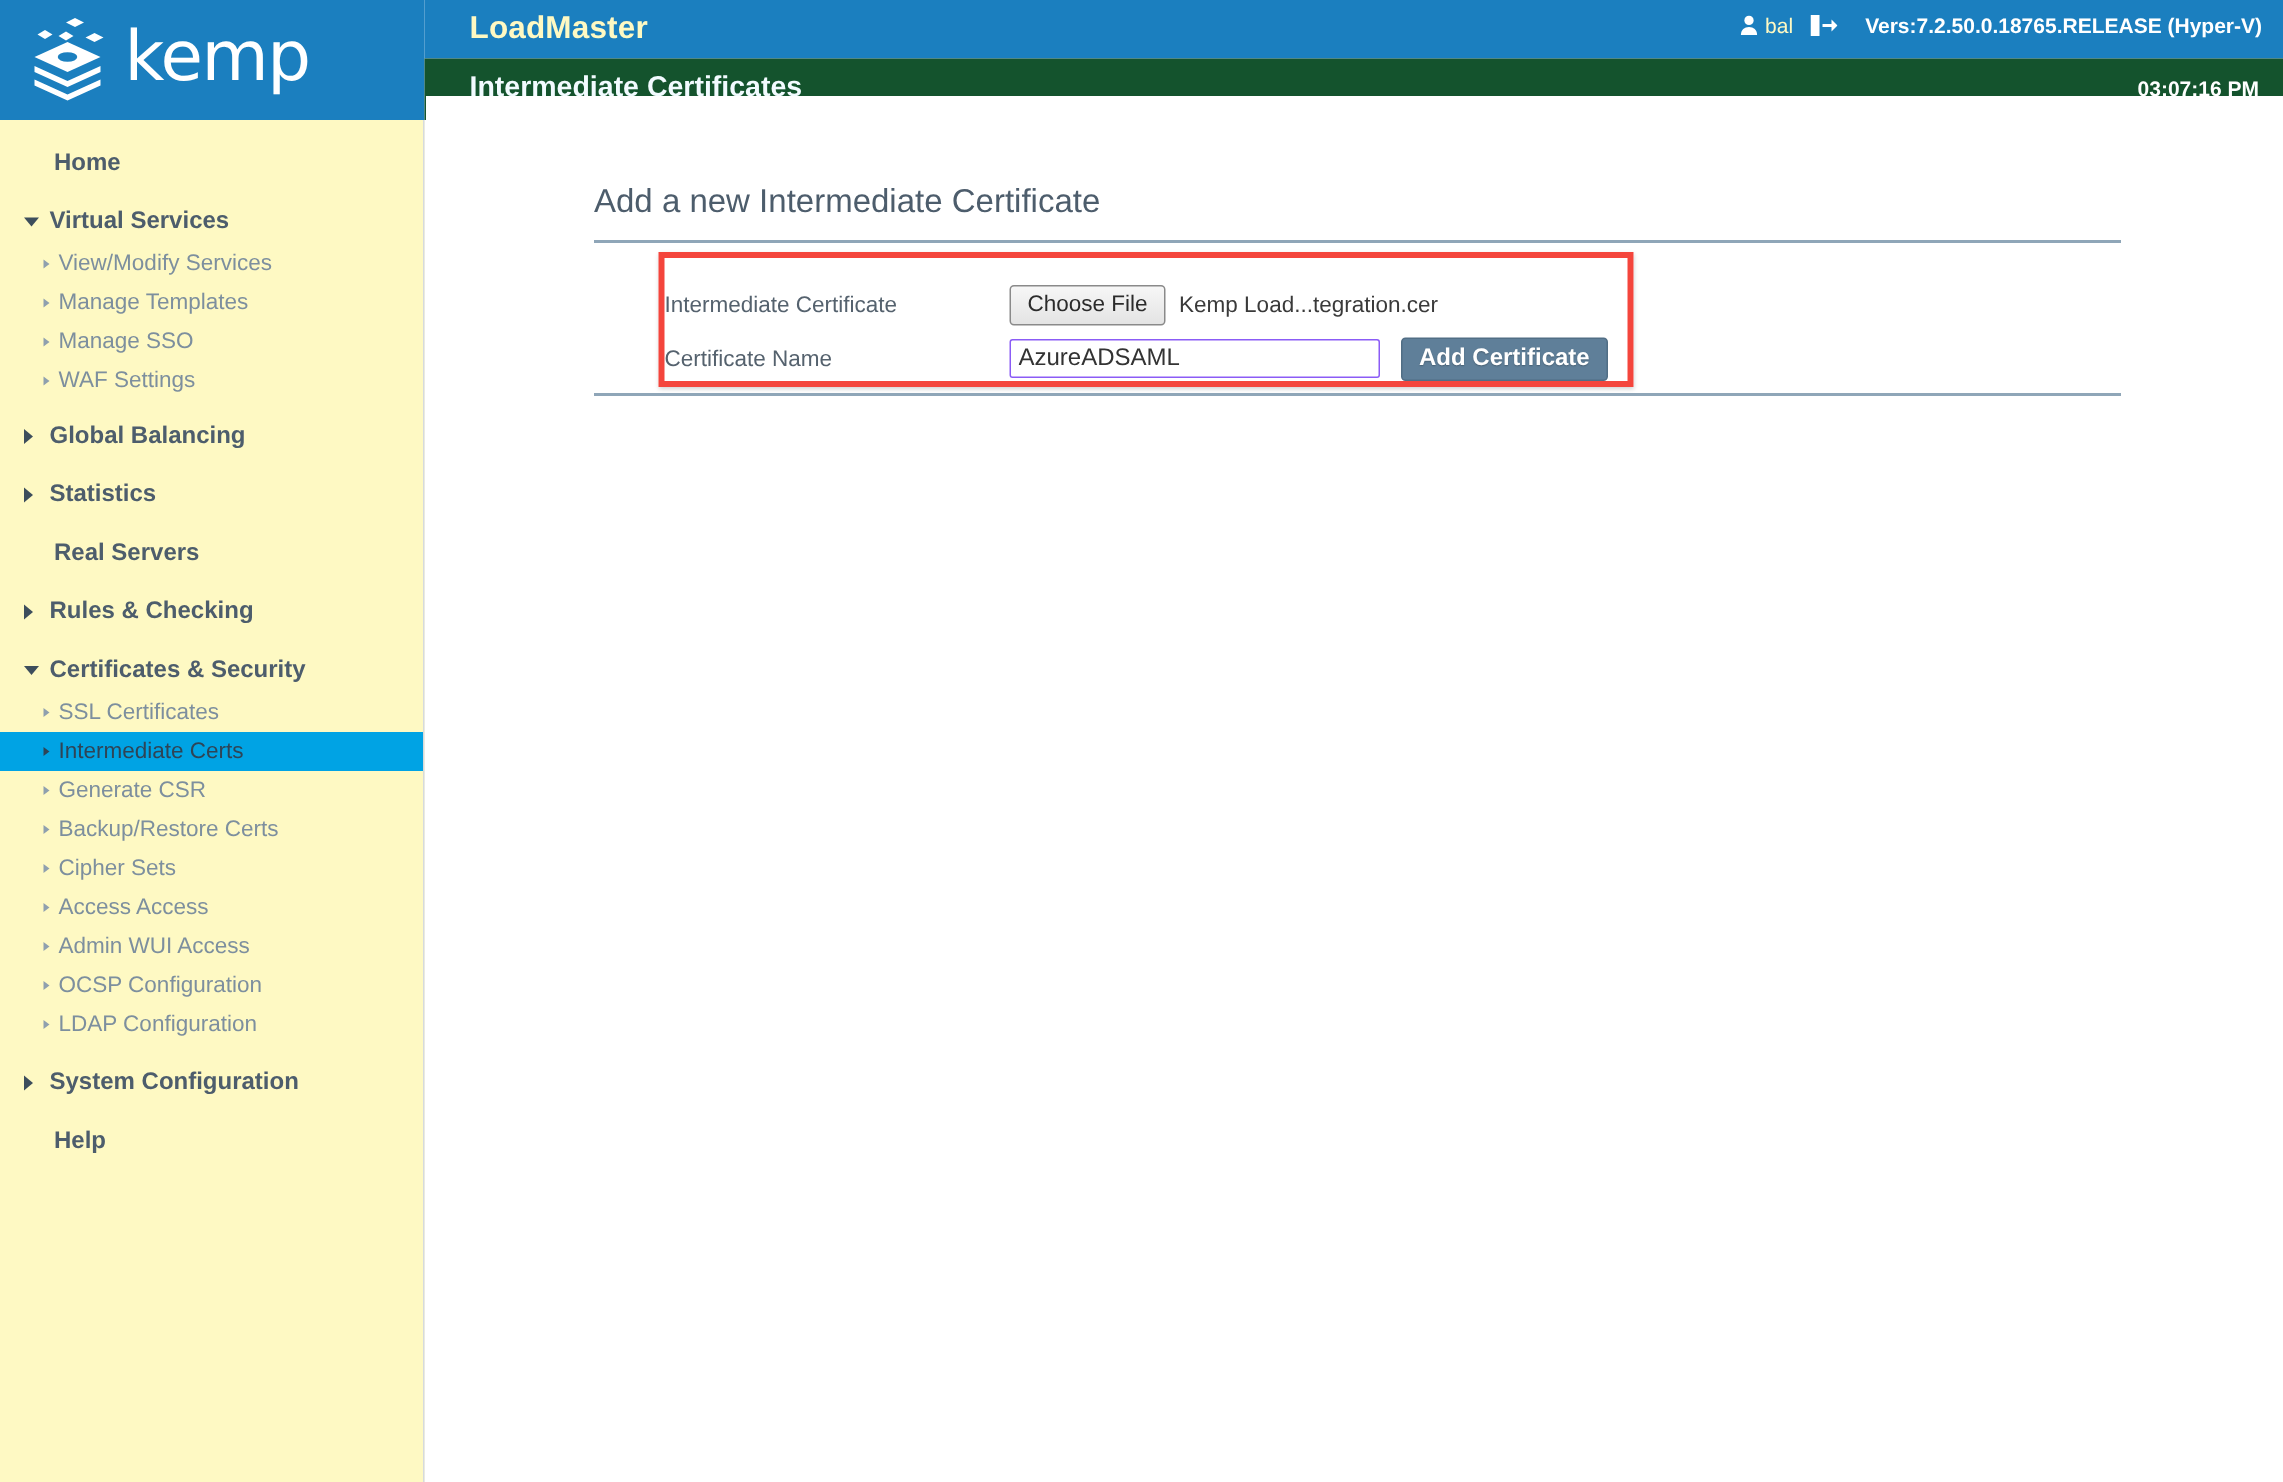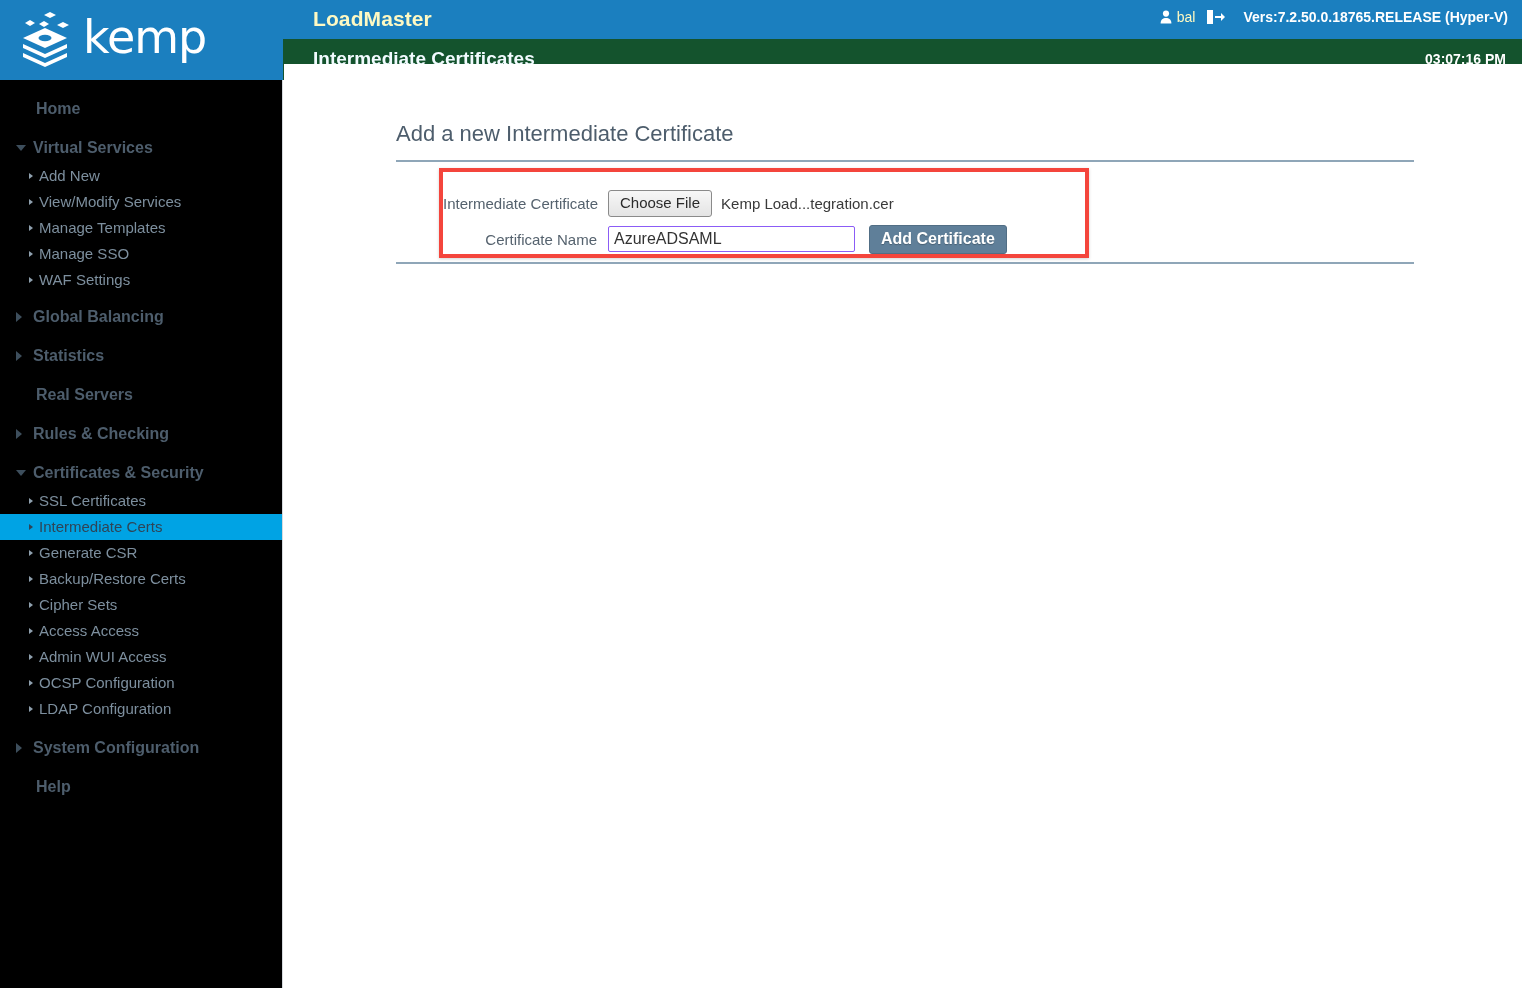--- a/index.html
+++ b/index.html
@@ -105,21 +105,21 @@
     position: relative;
     top: -3px;
     text-align: right;
   }
 
   
   .sidebar {
     position: absolute;
     left: 0; top: 80px;
     width: 283px; height: 908px;
-    background: #000000;
+    background: #fef9c3;
     border-right: 1px solid #d6dade;
     overflow: hidden;
   }
   .nav-list { padding-top: 14px; }
 
   .nav-top {
     font-size: 16px;
     font-weight: bold;
     color: #4d5d6c;
     padding: 5px 0 5px 36px;
@@ -226,22 +226,22 @@
     left: 0; top: 0;
     width: 100%; height: 100%;
     padding: 13px 0 0 0;
   }
   .form-row {
     display: flex;
     align-items: center;
     height: 36px;
   }
   .form-label {
-    width: 165px;
-    text-align: right;
+    width: 230px;
+    text-align: left;
     padding-right: 11px;
     font-size: 15px;
     color: #55626e;
     white-space: nowrap;
   }
 
   .file-control {
     display: flex;
     align-items: center;
     gap: 9px;
@@ -345,24 +345,20 @@
       <div class="nav-top">Home</div>
 
       <div class="gap-sm"></div>
 
       <div class="nav-group">
         <span class="caret caret-down"></span>
         <span>Virtual Services</span>
       </div>
       <div class="nav-child">
         <span class="chev"></span>
-        <span>Add New</span>
-      </div>
-      <div class="nav-child">
-        <span class="chev"></span>
         <span>View/Modify Services</span>
       </div>
       <div class="nav-child">
         <span class="chev"></span>
         <span>Manage Templates</span>
       </div>
       <div class="nav-child">
         <span class="chev"></span>
         <span>Manage SSO</span>
       </div>

